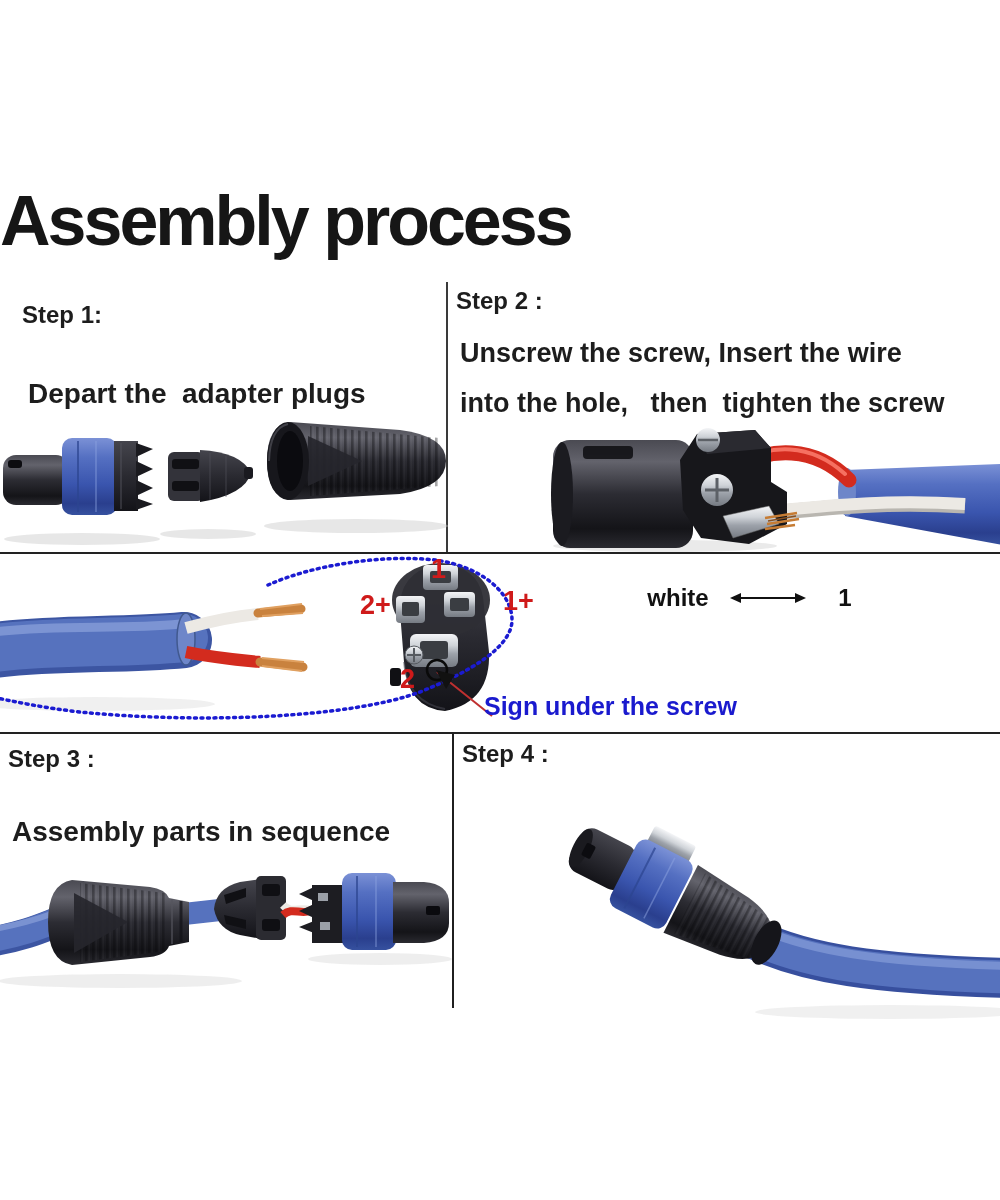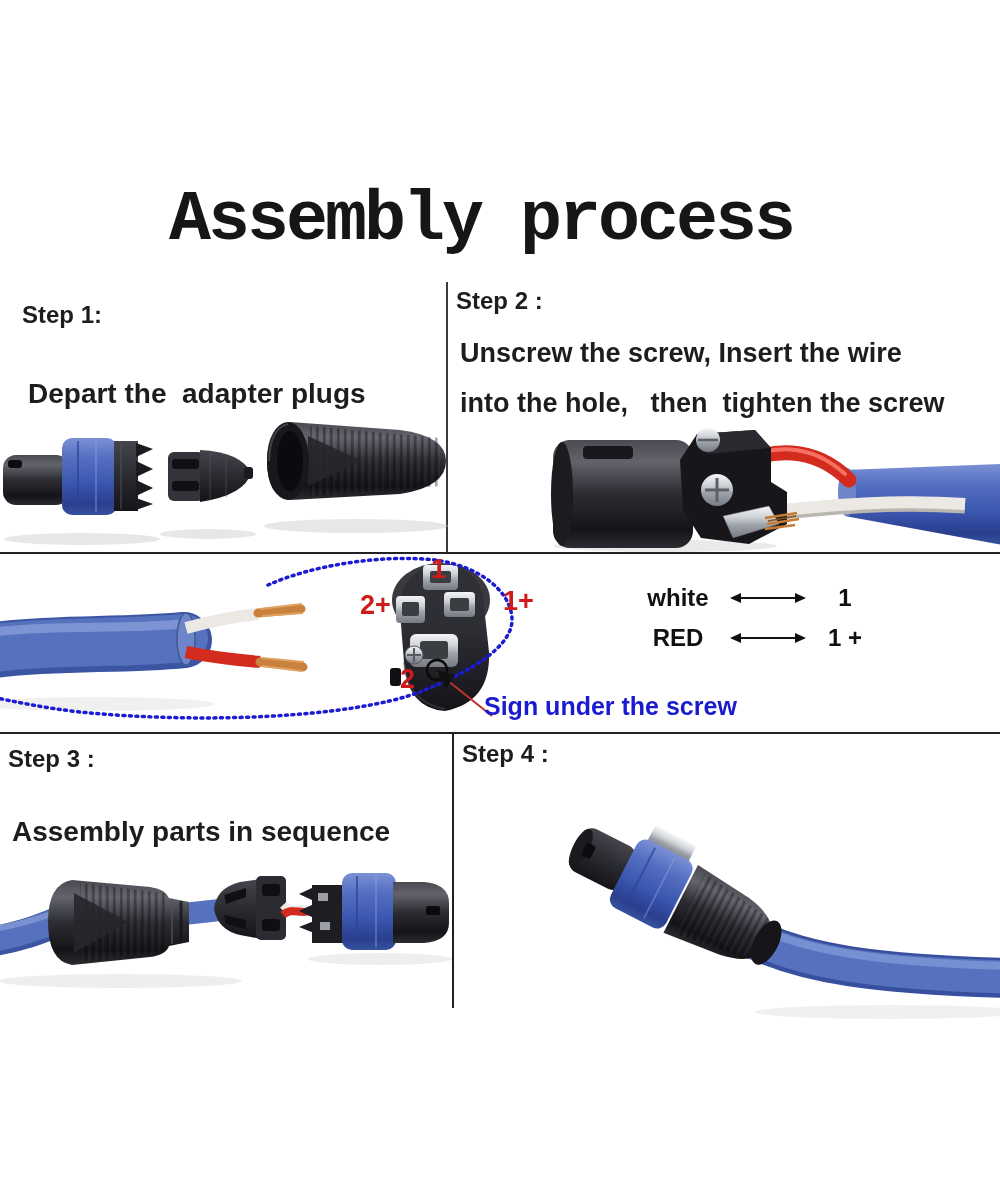--- a/index.html
+++ b/index.html
@@ -1,19 +1,19 @@
 <!DOCTYPE html>
 <html><head>
 <meta charset="utf-8">
 <style>
   html,body{margin:0;padding:0;background:#ffffff;}
   .canvas{position:relative;width:1000px;height:1200px;background:#fff;overflow:hidden;
           font-family:"Liberation Sans",sans-serif;color:#1d1d1d;}
-  .title{position:absolute;left:0;top:181px;width:962px;text-align:center;
-         font-size:70px;font-weight:bold;letter-spacing:-3px;color:#161616;font-family:Liberation Mono, monospace;}
+  .title{position:absolute;left:0;top:181px;width:962px;text-align:left;
+         font-size:70px;font-weight:bold;letter-spacing:-3px;color:#161616;}
   .step-label{position:absolute;font-size:24px;font-weight:bold;white-space:pre;}
   .step-desc{position:absolute;font-size:28px;font-weight:bold;white-space:pre;margin-top:20px;}
   .step-line{position:absolute;font-size:27px;font-weight:bold;white-space:pre;}
   .hline{position:absolute;left:0;width:1000px;height:2px;background:#222;}
   .vline{position:absolute;width:2px;background:#3a3a3a;}
   .photo{position:absolute;}
   .annot{position:absolute;left:0;top:552px;pointer-events:none;}
   .term-label{position:absolute;font-size:27px;font-weight:bold;color:#cf1a1a;white-space:pre;}
   .map-table{position:absolute;left:630px;top:578px;width:250px;}
   .map-row{display:flex;align-items:center;height:40px;}
@@ -257,31 +257,20 @@
       <span class="map-wire">white</span>
       <span class="map-arrow">
         <svg width="80" height="16" viewBox="0 0 80 16">
           <line x1="11" y1="8" x2="69" y2="8" stroke="#111" stroke-width="2"></line>
           <polygon points="2,8 13,3 13,13" fill="#111"></polygon>
           <polygon points="78,8 67,3 67,13" fill="#111"></polygon>
         </svg>
       </span>
       <span class="map-term">1</span>
     </div>
-    <div class="map-row">
-      <span class="map-wire">RED</span>
-      <span class="map-arrow">
-        <svg width="80" height="16" viewBox="0 0 80 16">
-          <line x1="11" y1="8" x2="69" y2="8" stroke="#111" stroke-width="2"></line>
-          <polygon points="2,8 13,3 13,13" fill="#111"></polygon>
-          <polygon points="78,8 67,3 67,13" fill="#111"></polygon>
-        </svg>
-      </span>
-      <span class="map-term">1 +</span>
-    </div>
   </div>
 
   <div class="sign-note">Sign under the screw</div>
 
   <div class="step-label" style="left:8px;top:745px;">Step 3 :</div>
   <div class="step-desc" style="left:12px;top:796px;">Assembly parts in sequence</div>
 
   <div class="step-label" style="left:462px;top:740px;">Step 4 :</div>
 
 </div>

